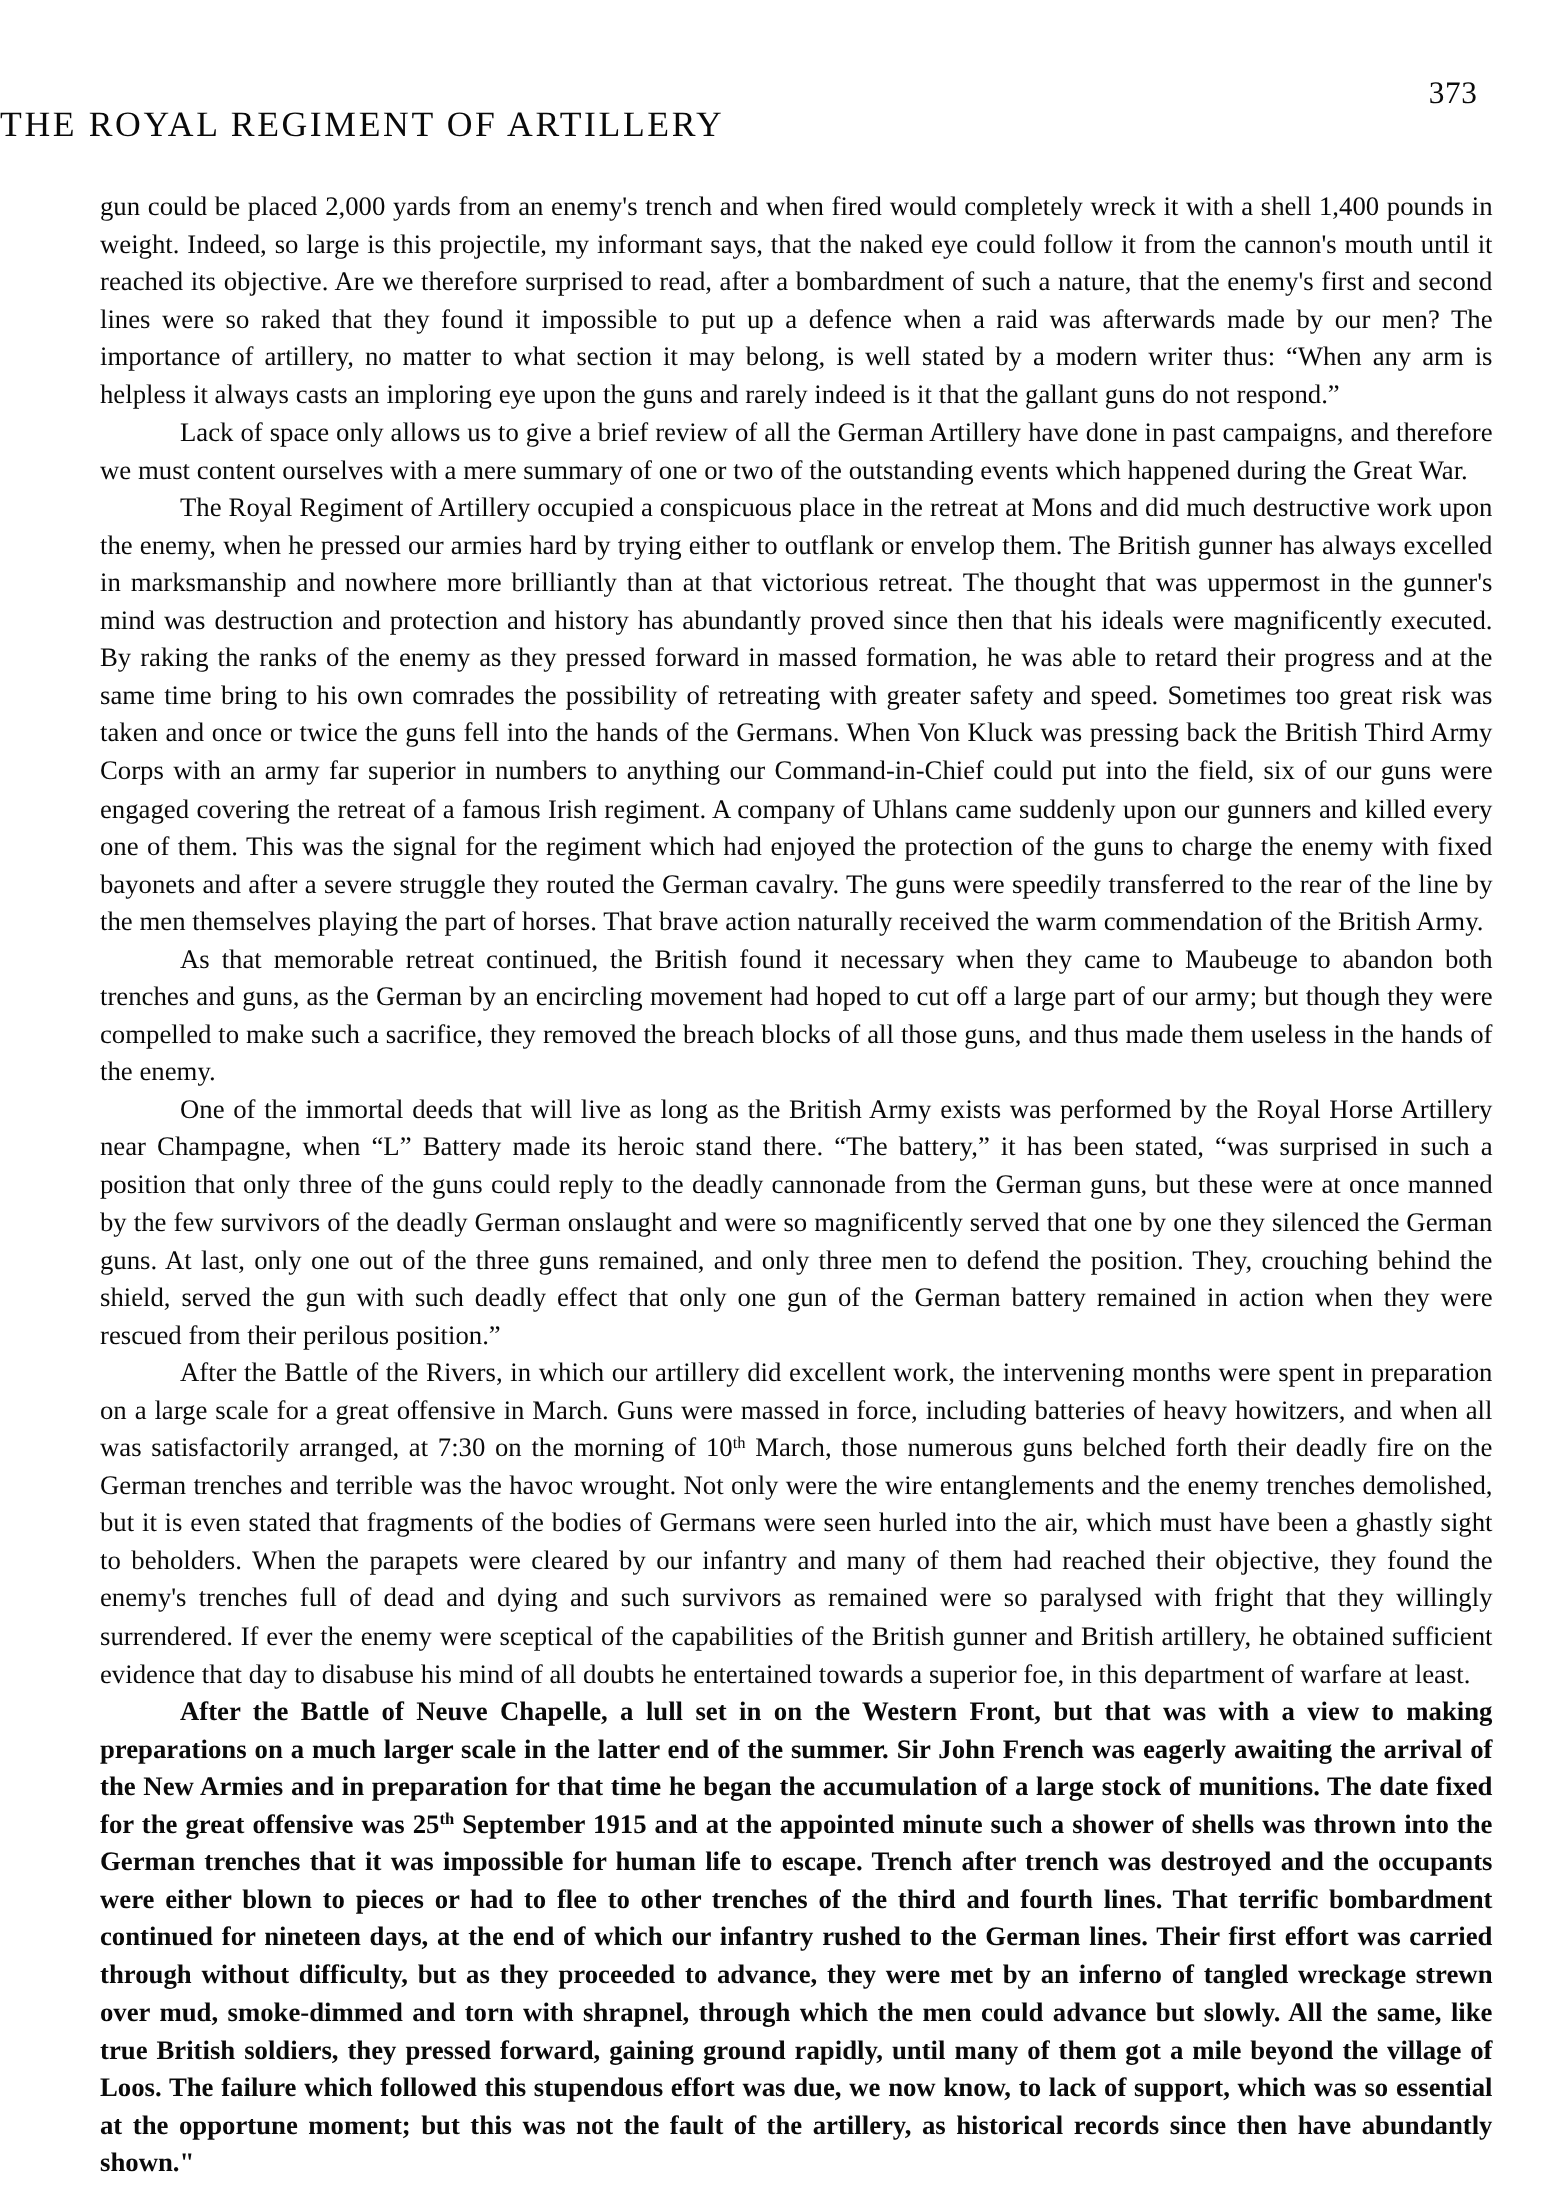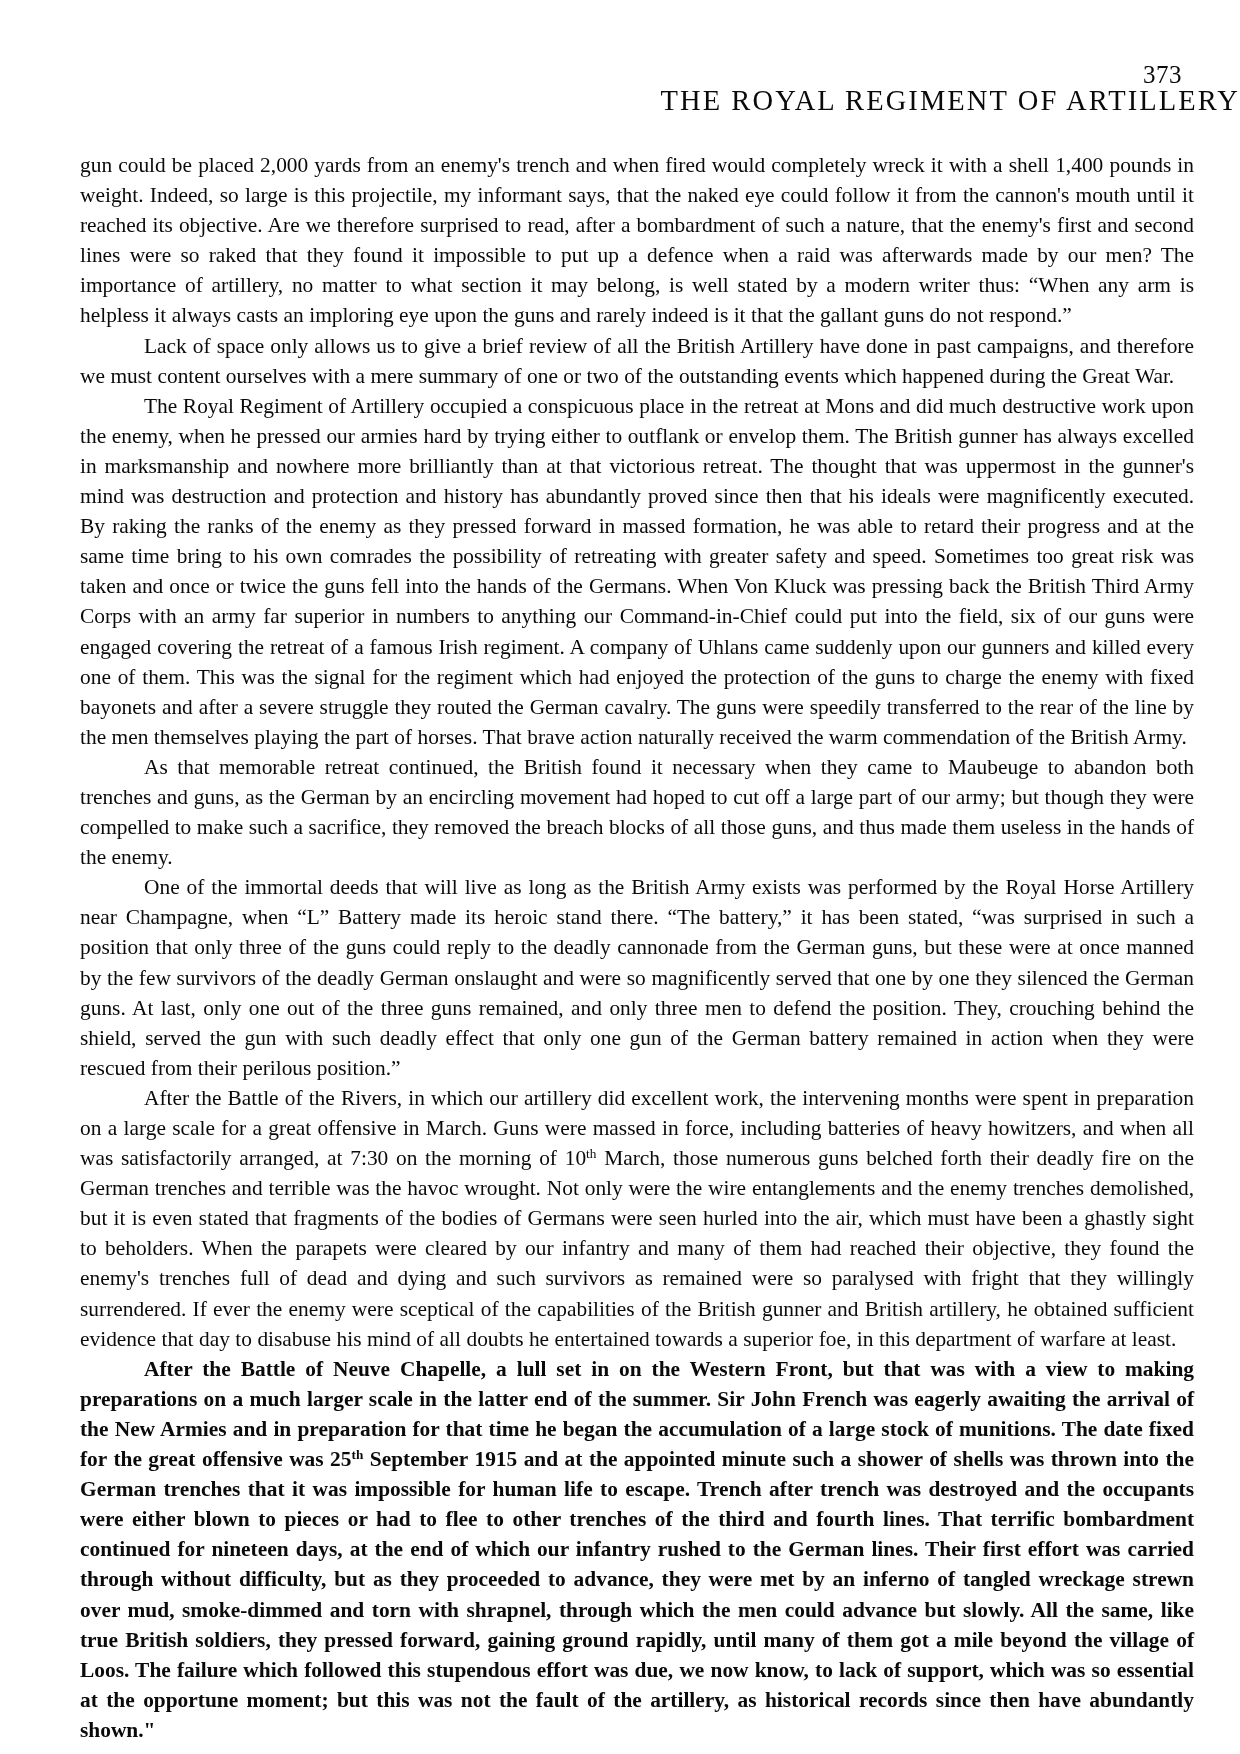--- a/index.html
+++ b/index.html
@@ -24,21 +24,21 @@
     right: 58px;
     font-size: 25px;
     line-height: 1;
     letter-spacing: 0.5px;
   }
   .running-head {
     position: absolute;
     top: 85px;
     left: 0;
     width: 1240px;
-    text-align: right;
+    text-align: left;
     font-size: 28.5px;
     letter-spacing: 2.1px;
     white-space: nowrap;
   }
   .body {
     position: absolute;
     top: 150px;
     left: 80px;
     width: 1114px;
   }
@@ -70,21 +70,21 @@
 <body>
 
 <div class="page">
 
   <div class="folio">373</div>
 
   <div class="running-head">THE ROYAL REGIMENT OF ARTILLERY</div>
 
   <div class="body">
       <p class="para first">gun could be placed 2,000 yards from an enemy's trench and when fired would completely wreck it with a shell 1,400 pounds in weight.  Indeed, so large is this projectile, my informant says, that the naked eye could follow it from the cannon's mouth until it reached its objective.  Are we therefore surprised to read, after a bombardment of such a nature, that the enemy's first and second lines were so raked that they found it impossible to put up a defence when a raid was afterwards made by our men? The importance of artillery, no matter to what section it may belong, is well stated by a modern writer thus: “When any arm is helpless it always casts an imploring eye upon the guns and rarely indeed is it that the gallant guns do not respond.”</p>
-      <p class="para">Lack of space only allows us to give a brief review of all the British Artillery have done in past campaigns, and therefore we must content ourselves with a mere summary of one or two of the outstanding events which happened during the Great War.</p>
+      <p class="para">Lack of space only allows us to give a brief review of all the German Artillery have done in past campaigns, and therefore we must content ourselves with a mere summary of one or two of the outstanding events which happened during the Great War.</p>
       <p class="para">The Royal Regiment of Artillery occupied a conspicuous place in the retreat at Mons and did much destructive work upon the enemy, when he pressed our armies hard by trying either to outflank or envelop them.  The British gunner has always excelled in marksmanship and nowhere more brilliantly than at that victorious retreat.  The thought that was uppermost in the gunner's mind was destruction and protection and history has abundantly proved since then that his ideals were magnificently executed.  By raking the ranks of the enemy as they pressed forward in massed formation, he was able to retard their progress and at the same time bring to his own comrades the possibility of retreating with greater safety and speed.  Sometimes too great risk was taken and once or twice the guns fell into the hands of the Germans.  When Von Kluck was pressing back the British Third Army Corps with an army far superior in numbers to anything our Command-in-Chief could put into the field, six of our guns were engaged covering the retreat of a famous Irish regiment.  A company of Uhlans came suddenly upon our gunners and killed every one of them.  This was the signal for the regiment which had enjoyed the protection of the guns to charge the enemy with fixed bayonets and after a severe struggle they routed the German cavalry.  The guns were speedily transferred to the rear of the line by the men themselves playing the part of horses.  That brave action naturally received the warm commendation of the British Army.</p>
       <p class="para">As that memorable retreat continued, the British found it necessary when they came to Maubeuge to abandon both trenches and guns, as the German by an encircling movement had hoped to cut off a large part of our army; but though they were compelled to make such a sacrifice, they removed the breach blocks of all those guns, and thus made them useless in the hands of the enemy.</p>
       <p class="para">One of the immortal deeds that will live as long as the British Army exists was performed by the Royal Horse Artillery near Champagne, when “L” Battery made its heroic stand there.  “The battery,” it has been stated, “was surprised in such a position that only three of the guns could reply to the deadly cannonade from the German guns, but these were at once manned by the few survivors of the deadly German onslaught and were so magnificently served that one by one they silenced the German guns.  At last, only one out of the three guns remained, and only three men to defend the position.  They, crouching behind the shield, served the gun with such deadly effect that only one gun of the German battery remained in action when they were rescued from their perilous position.”</p>
       <p class="para">After the Battle of the Rivers, in which our artillery did excellent work, the intervening months were spent in preparation on a large scale for a great offensive in March.  Guns were massed in force, including batteries of heavy howitzers, and when all was satisfactorily arranged, at 7:30 on the morning of 10<sup class="ord">th</sup> March, those numerous guns belched forth their deadly fire on the German trenches and terrible was the havoc wrought. Not only were the wire entanglements and the enemy trenches demolished, but it is even stated that fragments of the bodies of Germans were seen hurled into the air, which must have been a ghastly sight to beholders.  When the parapets were cleared by our infantry and many of them had reached their objective, they found the enemy's trenches full of dead and dying and such survivors as remained were so paralysed with fright that they willingly surrendered.  If ever the enemy were sceptical of the capabilities of the British gunner and British artillery, he obtained sufficient evidence that day to disabuse his mind of all doubts he entertained towards a superior foe, in this department of warfare at least.</p>
       <p class="para">After the Battle of Neuve Chapelle, a lull set in on the Western Front, but that was with a view to making preparations on a much larger scale in the latter end of the summer.  Sir John French was eagerly awaiting the arrival of the New Armies and in preparation for that time he began the accumulation of a large stock of munitions.  The date fixed for the great offensive was 25<sup class="ord">th</sup> September 1915 and at the appointed minute such a shower of shells was thrown into the German trenches that it was impossible for human life to escape.  Trench after trench was destroyed and the occupants were either blown to pieces or had to flee to other trenches of the third and fourth lines.  That terrific bombardment continued for nineteen days, at the end of which our infantry rushed to the German lines.  Their first effort was carried through without difficulty, but as they proceeded to advance, they were met by an inferno of tangled wreckage strewn over mud, smoke-dimmed and torn with shrapnel, through which the men could advance but slowly.  All the same, like true British soldiers, they pressed forward, gaining ground rapidly, until many of them got a mile beyond the village of Loos.  The failure which followed this stupendous effort was due, we now know, to lack of support, which was so essential at the opportune moment; but this was not the fault of the artillery, as historical records since then have abundantly shown."</p>
     </div>
 
 </div>
 
 </body></html>

